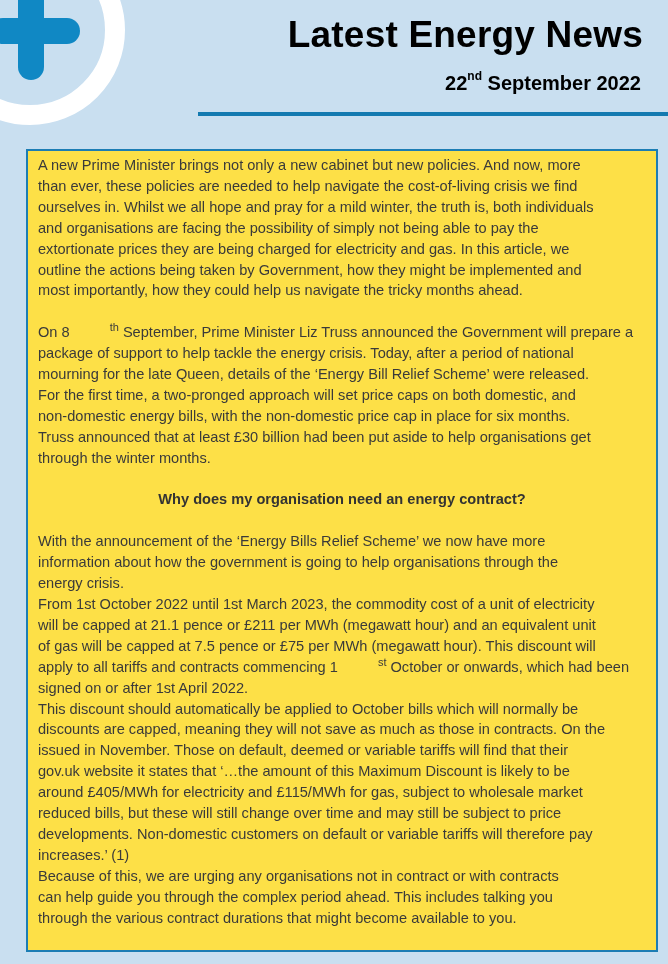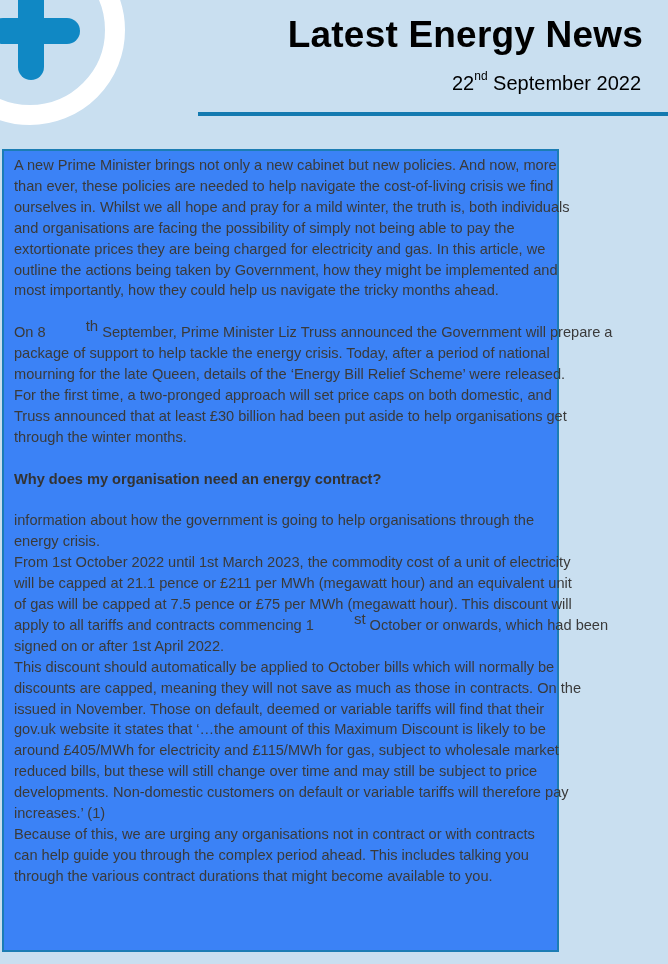--- a/index.html
+++ b/index.html
@@ -10,38 +10,38 @@
   }
   .logo { position: absolute; left: 0; top: 0; width: 130px; height: 130px; overflow: hidden; }
   .logo svg { display: block; }
   .title {
     position: absolute; right: 25px; top: 14px;
     font-family: "Liberation Sans", sans-serif; font-weight: bold;
     font-size: 37px; color: #000; letter-spacing: 0.2px; white-space: nowrap;
   }
   .date {
     position: absolute; right: 27px; top: 71px;
-    font-weight: normal; font-size: 20px; color: #000; white-space: nowrap;
+    font-weight: bold; font-size: 20px; color: #000; white-space: nowrap;
   }
   .date sup { font-size: 12px; position: relative; top: -2px; }
   .rule {
     position: absolute; left: 198px; right: 0; top: 112px; height: 4px;
     background: #137ab0;
   }
   .content {
-    position: absolute; left: 2px; top: 149px; width: 557px; height: 803px;
-    background: #3b82f6; border: 2px solid #1c7db4; box-sizing: border-box;
+    position: absolute; left: 26px; top: 149px; width: 632px; height: 803px;
+    background: #fde047; border: 2px solid #1c7db4; box-sizing: border-box;
     padding: 4px 10px 0 10px;
     font-family: "Liberation Sans", sans-serif; font-size: 14.6px; line-height: 20.9px;
     color: #3a3a3a;
   }
   .content p { margin: 0; }
   .gap { height: 20.9px; }
-  .content sup { font-size: 15px; line-height: 0; vertical-align: super; padding-left: 40px; }
-  .heading { font-weight: bold; color: #333; }
+  .content sup { font-size: 11px; line-height: 0; vertical-align: super; padding-left: 40px; }
+  .heading { font-weight: bold; color: #333; text-align: center; }
   .nw { white-space: nowrap; }
 </style>
 </head>
 <body>
 
 <div class="logo">
   <svg width="130" height="130" viewBox="0 0 130 130">
     <circle cx="30" cy="30" r="85" fill="none" stroke="#ffffff" stroke-width="20"></circle>
     <rect x="-10" y="18" width="90" height="26" rx="13" fill="#1088c4"></rect>
     <rect x="18" y="-20" width="26" height="100" rx="13" fill="#1088c4"></rect>
@@ -66,29 +66,31 @@
     <p class="nw" style="">outline the actions being taken by Government, how they might be implemented and</p>
     <p class="nw" style="">most importantly, how they could help us navigate the tricky months ahead.</p>
   </div>
   <div class="gap"></div>
 
   <div>
     <p class="nw" style=""><span>On 8</span><sup>th</sup><span> September, Prime Minister Liz Truss announced the Government will prepare a</span></p>
     <p class="nw" style="">package of support to help tackle the energy crisis. Today, after a period of national</p>
     <p class="nw" style="">mourning for the late Queen, details of the ‘Energy Bill Relief Scheme’ were released.</p>
     <p class="nw" style="">For the first time, a two-pronged approach will set price caps on both domestic, and</p>
+    <p class="nw" style="">non-domestic energy bills, with the non-domestic price cap in place for six months.</p>
     <p class="nw" style="">Truss announced that at least £30 billion had been put aside to help organisations get</p>
     <p class="nw" style="">through the winter months.</p>
   </div>
   <div class="gap"></div>
 
   <p class="heading nw" style="">Why does my organisation need an energy contract?</p>
   <div class="gap"></div>
 
   <div>
+    <p class="nw" style="">With the announcement of the ‘Energy Bills Relief Scheme’ we now have more</p>
     <p class="nw" style="">information about how the government is going to help organisations through the</p>
     <p class="nw" style="">energy crisis.</p>
   </div>
 
   <div>
     <p class="nw" style="">From 1st October 2022 until 1st March 2023, the commodity cost of a unit of electricity</p>
     <p class="nw" style="">will be capped at 21.1 pence or £211 per MWh (megawatt hour) and an equivalent unit</p>
     <p class="nw" style="">of gas will be capped at 7.5 pence or £75 per MWh (megawatt hour).  This discount will</p>
     <p class="nw" style=""><span>apply to all tariffs and contracts commencing 1</span><sup>st</sup><span> October or onwards, which had been</span></p>
     <p class="nw" style="">signed on or after 1st April 2022.</p>

